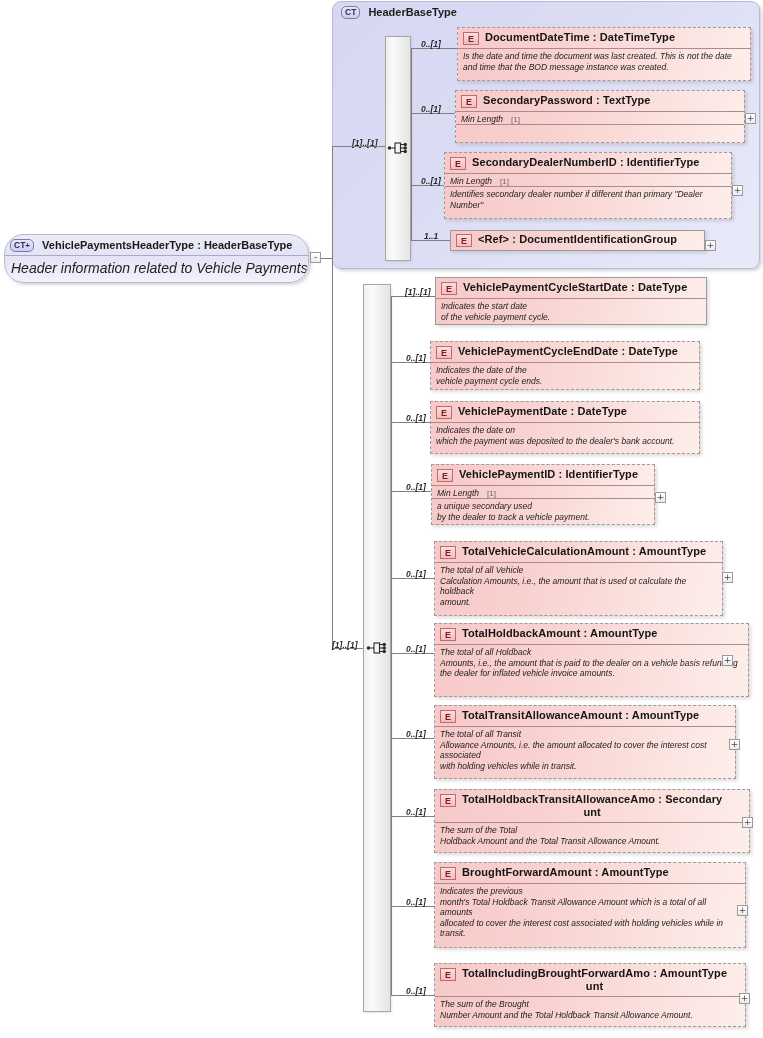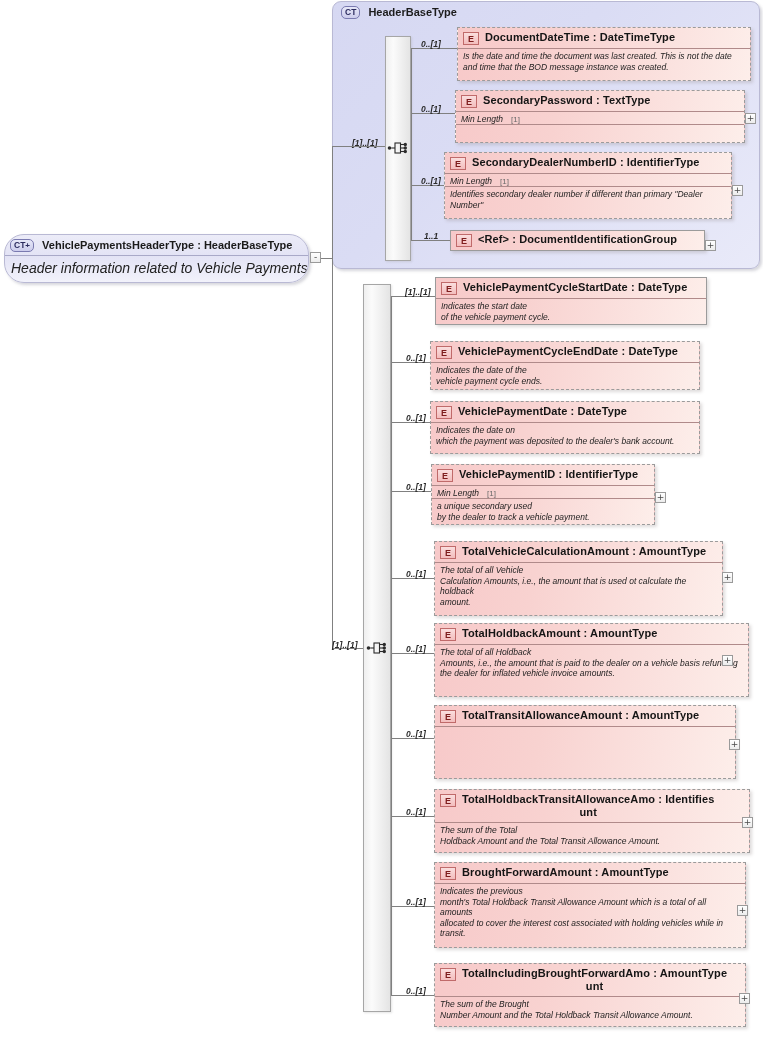--- a/index.html
+++ b/index.html
@@ -374,29 +374,32 @@
   </div>
   <div class="handle" style="left:722px; top:655px;"><span>+</span></div>
 
   <div class="hline" style="left:391px; top:738px; width:44px;"></div>
   <div class="card" style="left:406px; top:729px;">0..[1]</div>
   <div class="el-box optional" style="left:434px; top:705px; width:302px; height:74px;">
     <div class="el-head">
       <span class="badge-e">E</span>
       <span class="el-name">TotalTransitAllowanceAmount : AmountType</span>
     </div>
+    <div class="el-desc">The total of all Transit
+Allowance Amounts, i.e. the amount allocated to cover the interest cost associated
+with holding vehicles while in transit.</div>
   </div>
   <div class="handle" style="left:729px; top:739px;"><span>+</span></div>
 
   <div class="hline" style="left:391px; top:816px; width:44px;"></div>
   <div class="card" style="left:406px; top:807px;">0..[1]</div>
   <div class="el-box optional" style="left:434px; top:789px; width:316px; height:64px;">
     <div class="el-head">
       <span class="badge-e">E</span>
-      <span class="el-name" style="white-space:pre-line;">TotalHoldbackTransitAllowanceAmo : Identifies
+      <span class="el-name" style="white-space:pre-line;">TotalHoldbackTransitAllowanceAmo : Secondary
 unt</span>
     </div>
     <div class="el-desc">The sum of the Total
 Holdback Amount and the Total Transit Allowance Amount.</div>
   </div>
   <div class="handle" style="left:742px; top:817px;"><span>+</span></div>
 
   <div class="hline" style="left:391px; top:906px; width:44px;"></div>
   <div class="card" style="left:406px; top:897px;">0..[1]</div>
   <div class="el-box optional" style="left:434px; top:862px; width:312px; height:86px;">

